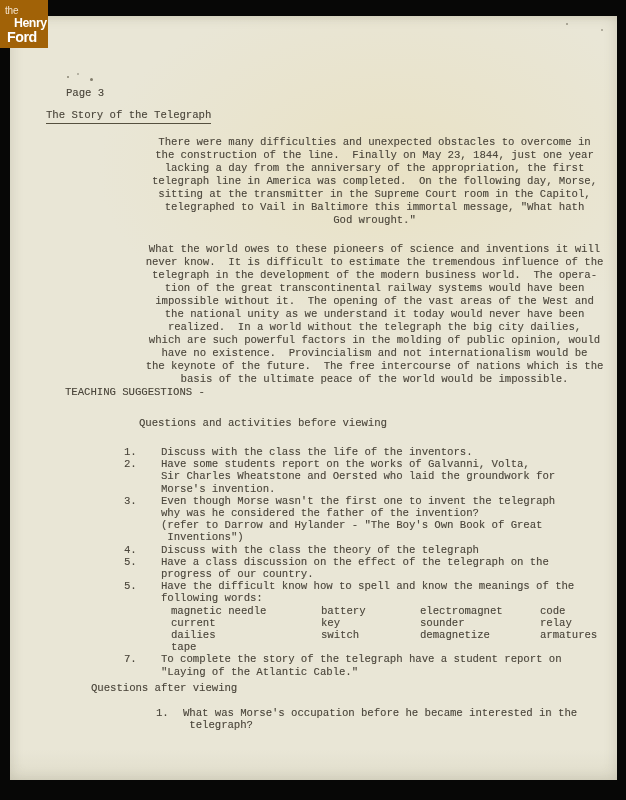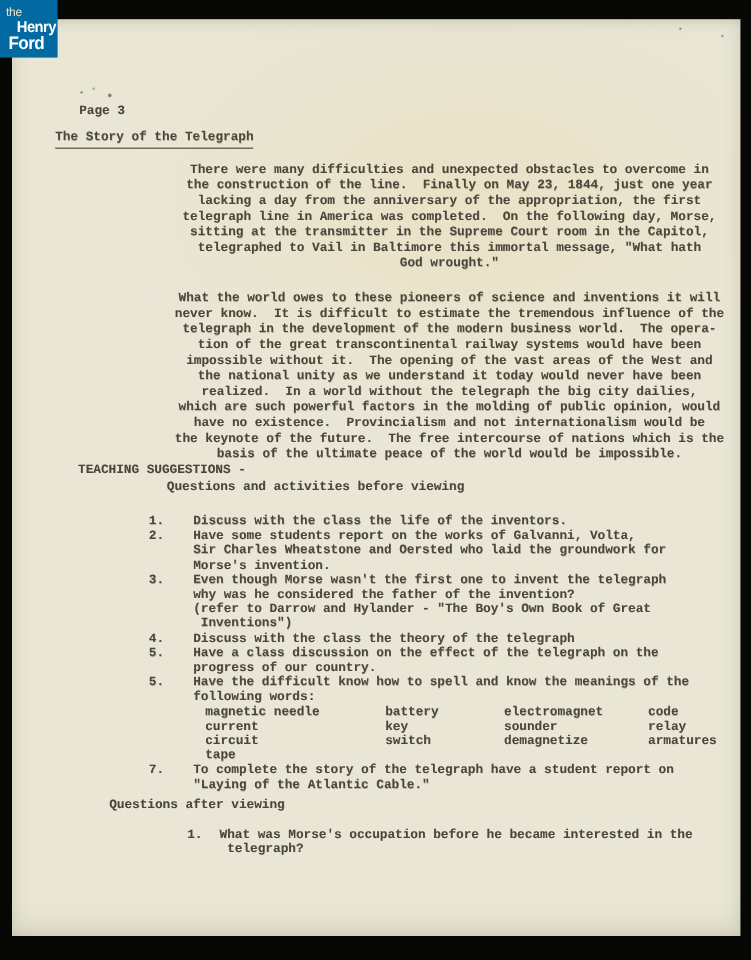--- a/index.html
+++ b/index.html
@@ -19,48 +19,48 @@
     box-shadow:inset 0 0 14px rgba(80,70,50,0.18);
   }
   .paper-content{
     position:absolute;left:0;top:0;right:0;
     padding-top:71px;
     color:#4b463c;
     font-size:10.6px;
     line-height:13px;
     text-shadow:0.3px 0.3px 0 rgba(70,62,48,0.30);
   }
-  .pre{white-space:pre;font-weight:bold;}
+  .pre{white-space:pre;}
   
   .page-number{margin-left:56px;}
   .doc-title{margin-left:36px;margin-top:9px;}
   .doc-title span{display:inline-block;border-bottom:1px solid #55503f;padding-bottom:1px;}
   .para{margin-left:122px;text-align:center;}
   .para1{margin-top:12px;}
   .para2{margin-top:16px;}
   .teaching-heading{margin-left:55px;margin-top:0;}
-  .sub-heading{margin-left:129px;margin-top:1px;}
+  .sub-heading{margin-left:129px;margin-top:18px;}
   .qlist{margin-left:114px;margin-top:16px;line-height:12.2px;}
   .qlist .row{display:flex;}
   .qlist .num{width:26px;flex:none;}
   .qlist .itext{flex:1;margin-left:11px;}
   .words-grid{
     display:grid;
     grid-template-columns:150px 99px 120px auto;
     margin-left:10px;
     line-height:12.2px;
   }
   .after-list{margin-left:146px;margin-top:12px;line-height:12.6px;}
   .after-list .row{display:flex;}
   .after-list .num{width:27px;flex:none;}
   .after-heading{margin-left:81px;margin-top:4px;}
   
   .thf-logo{
     position:absolute;left:0;top:0;width:48px;height:48px;
-    background:#0369a1;
+    background:#a16207;
     z-index:3;
     font-family:"Liberation Sans","DejaVu Sans",sans-serif;
     color:#ffffff;
   }
   .thf-the{position:absolute;left:5px;top:5px;font-size:10px;font-weight:400;color:#f3e3cd;letter-spacing:-0.2px;}
   .thf-henry{position:absolute;left:14px;top:15px;font-size:13px;font-weight:700;letter-spacing:-0.5px;transform:scaleX(0.95);transform-origin:left;}
   .thf-ford{position:absolute;left:7px;top:28px;font-size:15px;font-weight:700;letter-spacing:-0.5px;transform:scaleX(0.95);transform-origin:left;}
   
   .speck{position:absolute;background:#55503f;border-radius:50%;}
   .sp1{left:57px;top:60px;width:2px;height:2px;opacity:.65;}
@@ -139,21 +139,21 @@
 following words:</div>
           <div class="words-grid">
             <span class="pre">magnetic needle</span>
             <span class="pre">battery</span>
             <span class="pre">electromagnet</span>
             <span class="pre">code</span>
             <span class="pre">current</span>
             <span class="pre">key</span>
             <span class="pre">sounder</span>
             <span class="pre">relay</span>
-            <span class="pre">circuit</span>
+            <span class="pre">dailies</span>
             <span class="pre">switch</span>
             <span class="pre">demagnetize</span>
             <span class="pre">armatures</span>
             <span class="pre">tape</span>
             <span class="pre"></span>
             <span class="pre"></span>
             <span class="pre"></span>
           </div>
         </div>
       </div>

